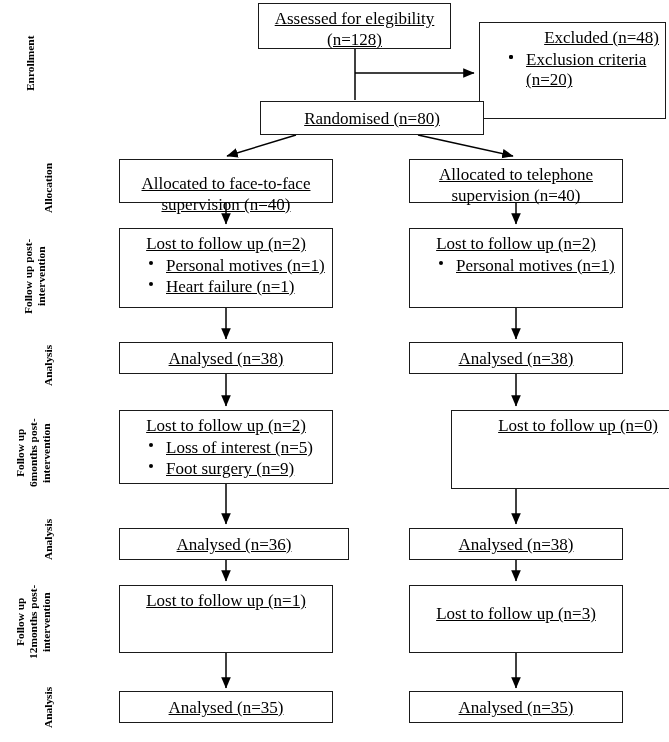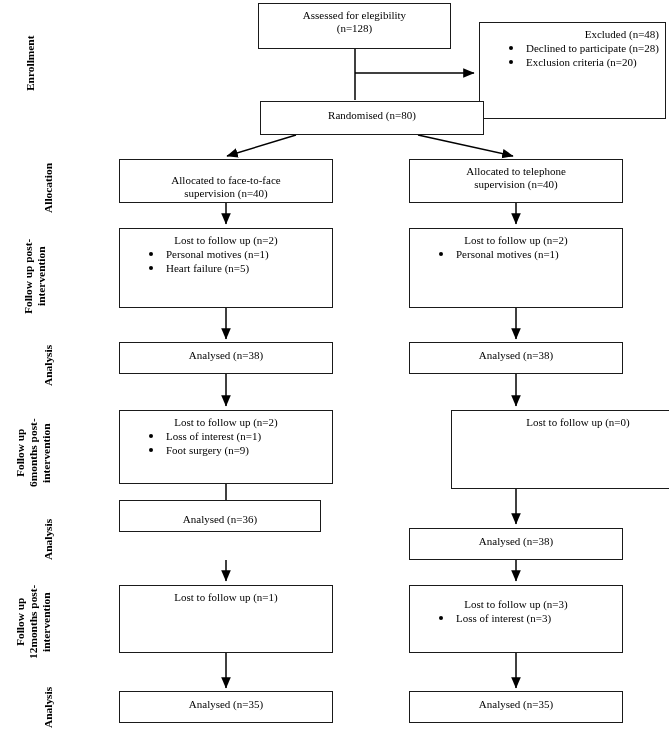--- a/index.html
+++ b/index.html
@@ -19,24 +19,25 @@
     position: absolute;
     left: 0; top: 0;
     width: 669px; height: 742px;
     pointer-events: none;
   }
   .node {
     position: absolute;
     box-sizing: border-box;
     border: 1.6px solid #1a1a1a;
     background: #ffffff;
-    font-size: 11px;
+    font-size: 17px;
     line-height: 1.22;
     color: #000000;
     padding: 4px 6px 3px 6px;
+    text-decoration: underline;
   }
   .node.center  { text-align: center; }
   .node.topleft { text-align: left; }
   .node .title  { display: block; }
   .node.center .title { text-align: center; }
   .node.topleft .title { text-align: right; padding-left: 2px; }
   .bullets {
     list-style: none;
     margin: 1px 0 0 0;
     padding: 0 0 0 40px;
@@ -125,21 +126,21 @@
   <div class="stagelabel" style="left:42px; top:676px; height:62px; width:18px;">Analysis</div>
 
   <div class="node center" style="left:258px; top:3px; width:193px; height:46px; padding-top:5px;">
     <span class="title" style="white-space:pre-line;">Assessed for elegibility
 (n=128)</span>
   </div>
 
   <div class="node topleft" style="left:479px; top:22px; width:187px; height:97px; padding-top:5px;">
     <span class="title">Excluded (n=48)</span>
     <ul class="bullets">
-      <li><span class="dot"></span><span>Declined to participate (n=28)</span></li>
+      <li><span class="dot"></span></li>
       <li><span class="dot"></span><span>Exclusion criteria (n=20)</span></li>
     </ul>
   </div>
 
   <div class="node center" style="left:260px; top:101px; width:224px; height:34px; padding-top:7px;">
     <span class="title">Randomised (n=80)</span>
   </div>
 
   <div class="node center" style="left:119px; top:159px; width:214px; height:44px; padding-top:14px;">
     <span class="title" style="white-space:pre-line;">Allocated to face-to-face
@@ -148,21 +149,21 @@
 
   <div class="node center" style="left:409px; top:159px; width:214px; height:44px; padding-top:5px;">
     <span class="title" style="white-space:pre-line;">Allocated to telephone
 supervision (n=40)</span>
   </div>
 
   <div class="node center" style="left:119px; top:228px; width:214px; height:80px; padding-top:5px;">
     <span class="title">Lost to follow up (n=2)</span>
     <ul class="bullets">
       <li><span class="dot"></span><span>Personal motives (n=1)</span></li>
-      <li><span class="dot"></span><span>Heart failure (n=5)</span></li>
+      <li><span class="dot"></span><span>Heart failure (n=1)</span></li>
     </ul>
   </div>
 
   <div class="node center" style="left:409px; top:228px; width:214px; height:80px; padding-top:5px;">
     <span class="title">Lost to follow up (n=2)</span>
     <ul class="bullets">
       <li><span class="dot"></span><span>Personal motives (n=1)</span></li>
     </ul>
   </div>
 
@@ -170,46 +171,43 @@
     <span class="title">Analysed (n=38)</span>
   </div>
 
   <div class="node center" style="left:409px; top:342px; width:214px; height:32px; padding-top:6px;">
     <span class="title">Analysed (n=38)</span>
   </div>
 
   <div class="node center" style="left:119px; top:410px; width:214px; height:74px; padding-top:5px;">
     <span class="title">Lost to follow up (n=2)</span>
     <ul class="bullets">
-      <li><span class="dot"></span><span>Loss of interest (n=1)</span></li>
+      <li><span class="dot"></span><span>Loss of interest (n=5)</span></li>
       <li><span class="dot"></span><span>Foot surgery (n=9)</span></li>
     </ul>
   </div>
 
   <div class="node center" style="left:409px; top:410px; width:254px; height:79px; padding-top:5px;margin-left:42px;">
     <span class="title">Lost to follow up (n=0)</span>
   </div>
 
-  <div class="node center" style="left:119px; top:500px; width:202px; height:32px; padding-top:12px;">
+  <div class="node center" style="left:119px; top:528px; width:230px; height:32px; padding-top:6px;">
     <span class="title">Analysed (n=36)</span>
   </div>
 
   <div class="node center" style="left:409px; top:528px; width:214px; height:32px; padding-top:6px;">
     <span class="title">Analysed (n=38)</span>
   </div>
 
   <div class="node center" style="left:119px; top:585px; width:214px; height:68px; padding-top:5px;">
     <span class="title">Lost to follow up (n=1)</span>
   </div>
 
-  <div class="node center" style="left:409px; top:585px; width:214px; height:68px; padding-top:12px;">
+  <div class="node center" style="left:409px; top:585px; width:214px; height:68px; padding-top:18px;">
     <span class="title">Lost to follow up (n=3)</span>
-    <ul class="bullets">
-      <li><span class="dot"></span><span>Loss of interest (n=3)</span></li>
-    </ul>
   </div>
 
   <div class="node center" style="left:119px; top:691px; width:214px; height:32px; padding-top:6px;">
     <span class="title">Analysed (n=35)</span>
   </div>
 
   <div class="node center" style="left:409px; top:691px; width:214px; height:32px; padding-top:6px;">
     <span class="title">Analysed (n=35)</span>
   </div>
 

